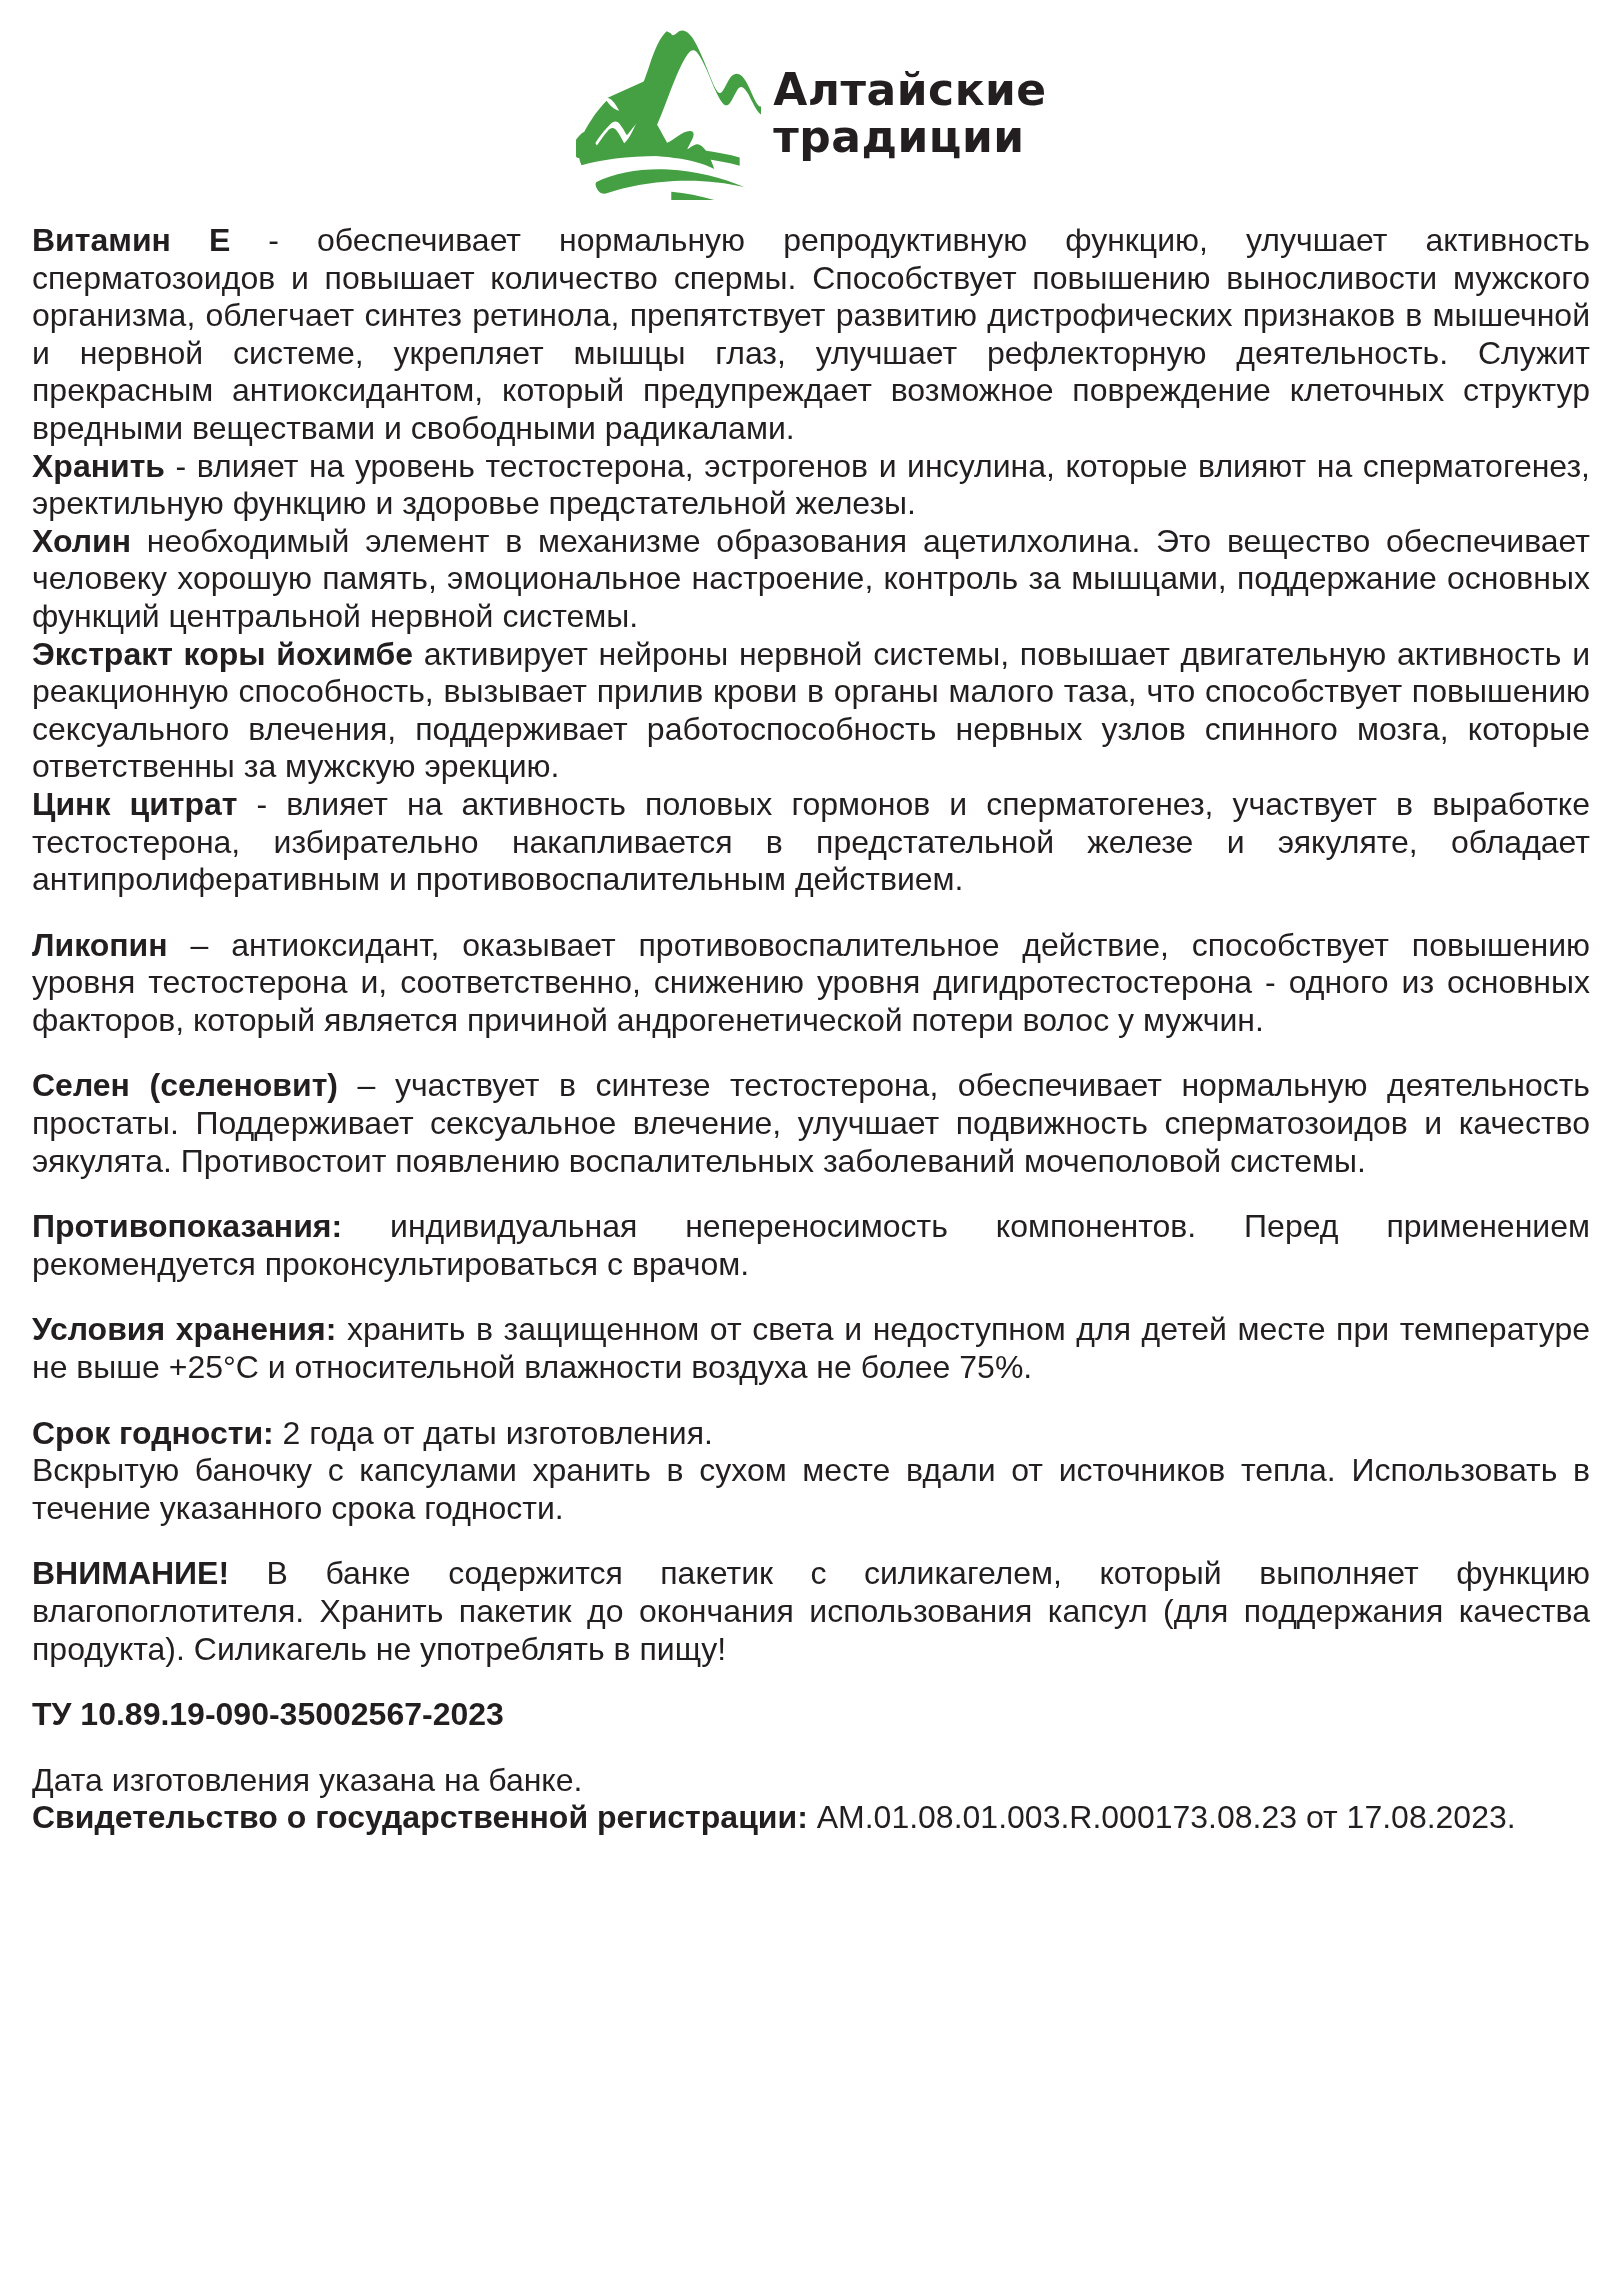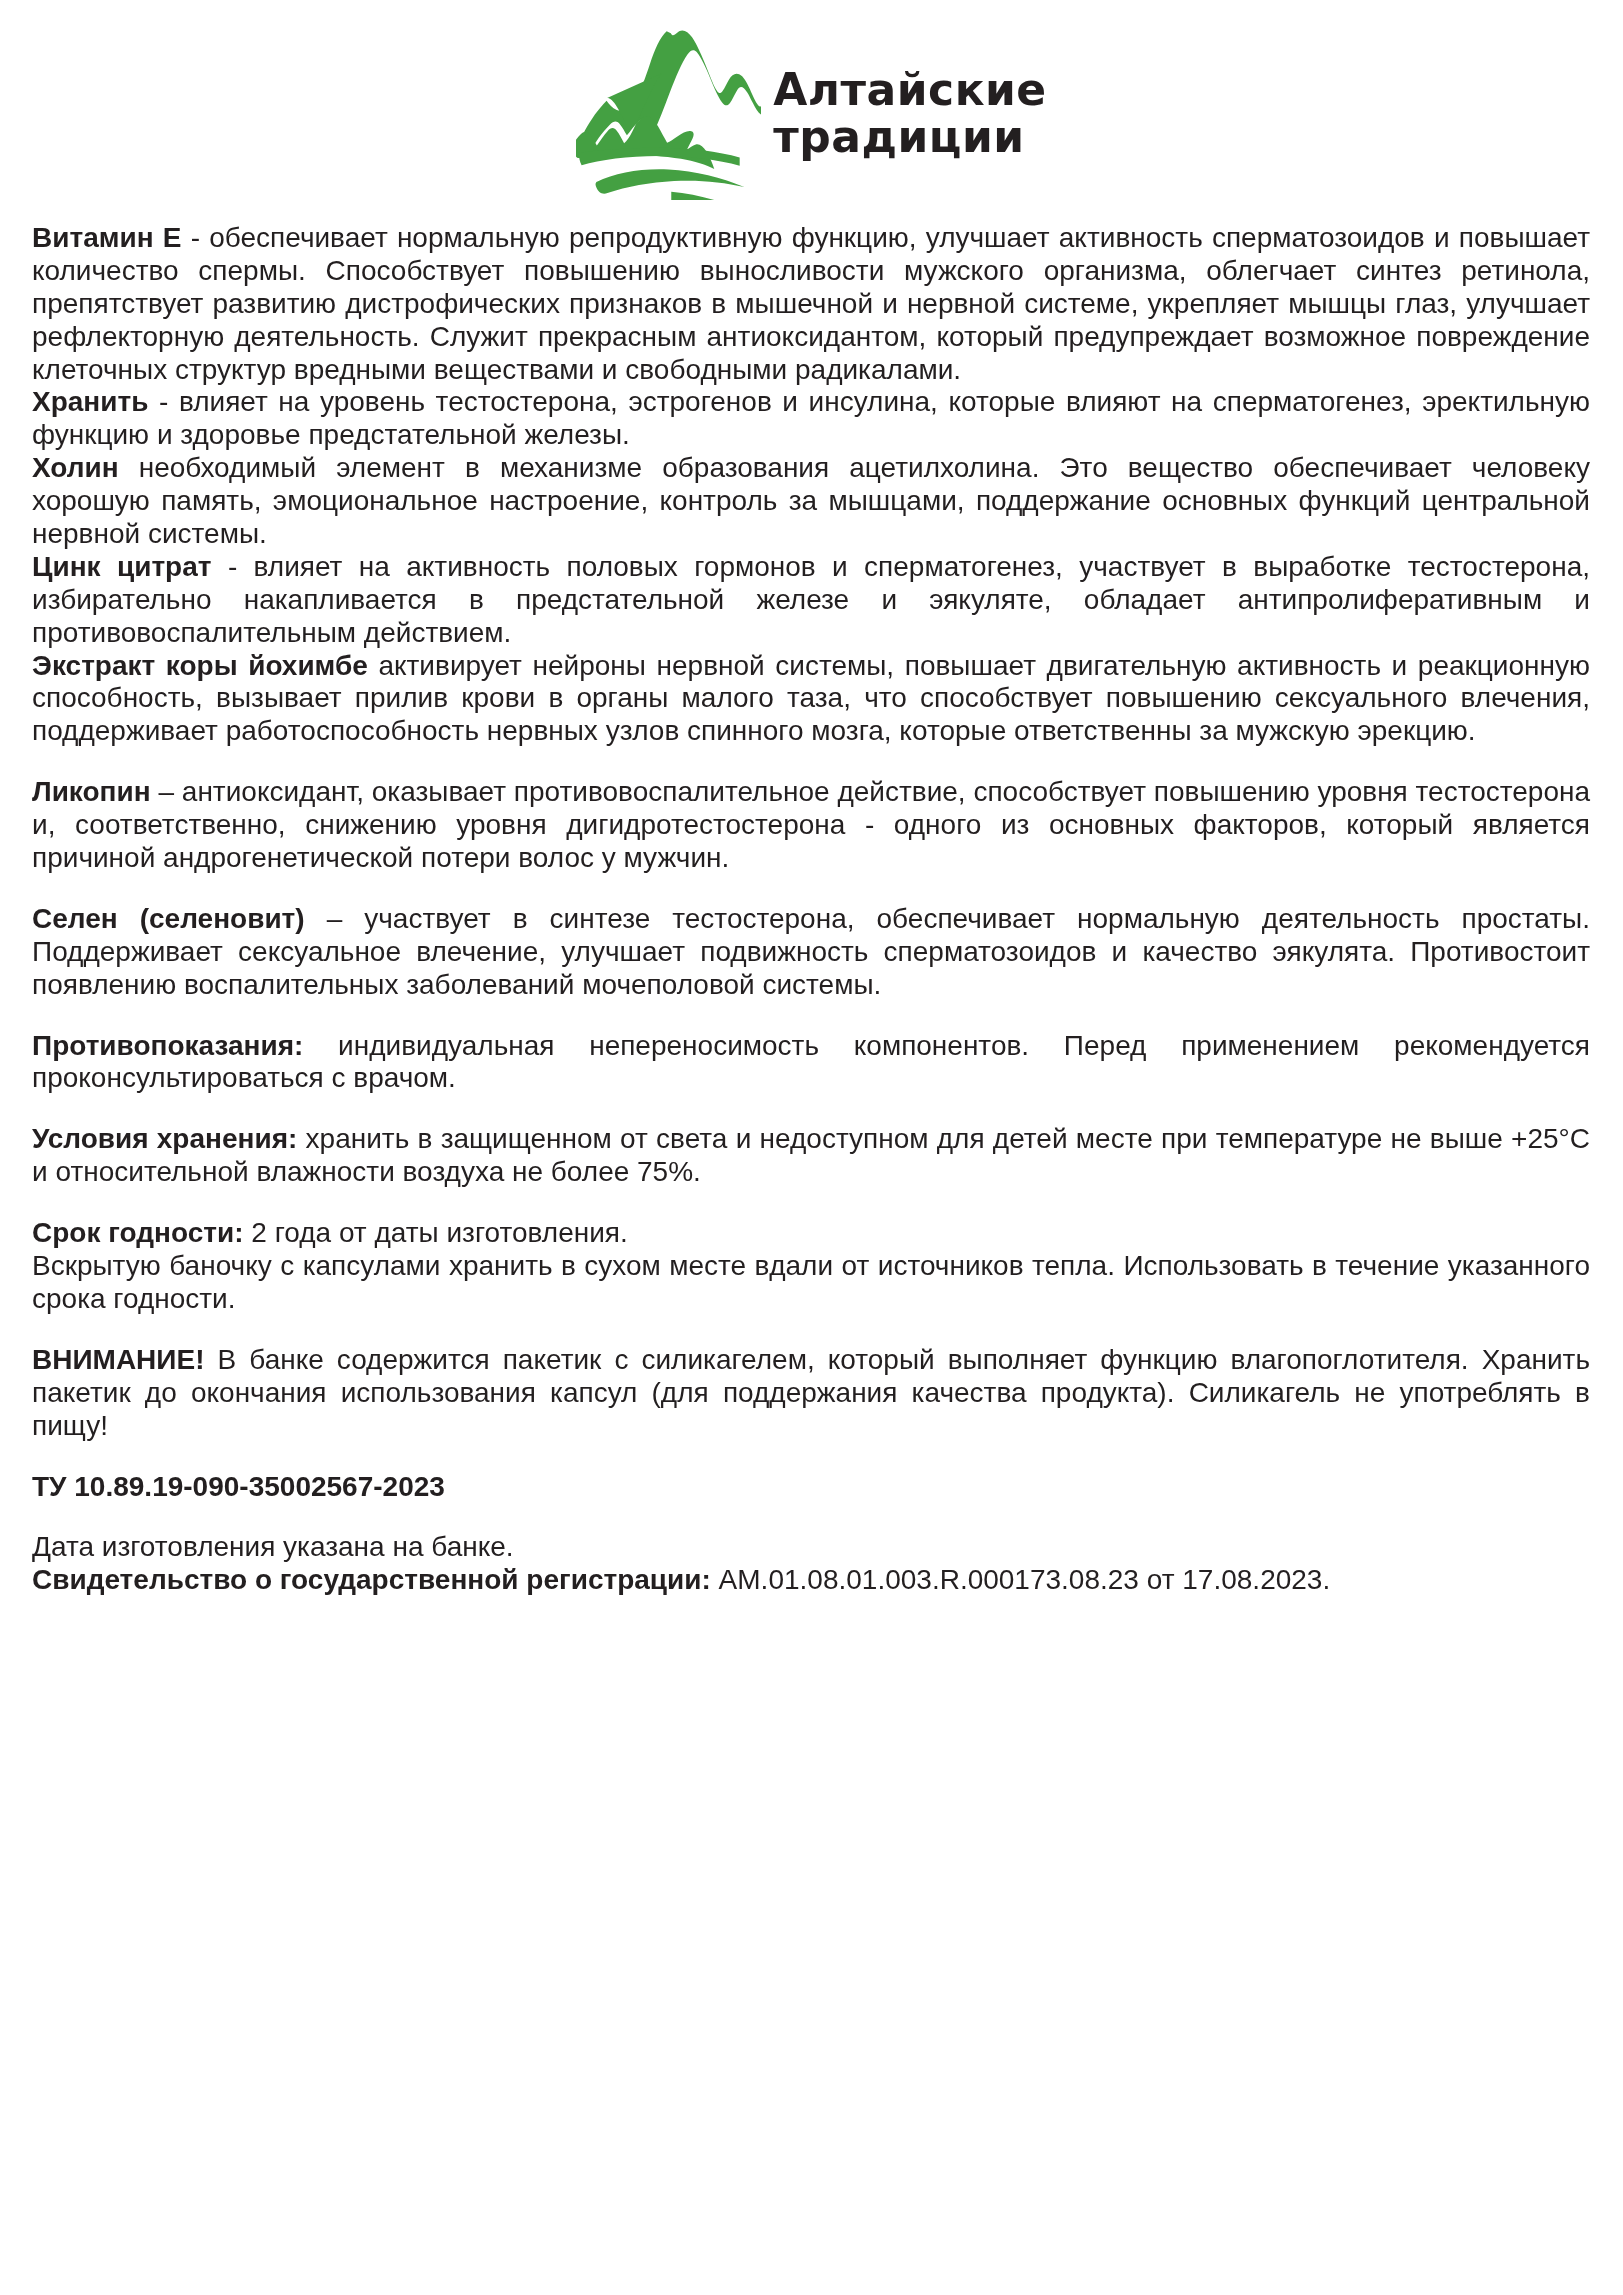--- a/index.html
+++ b/index.html
@@ -55,21 +55,21 @@
   .content {
     position: absolute;
     left: 32px;
     top: 222px;
     width: 1558px;
   }
   p.t {
     margin: 0;
     padding: 0;
     color: #231f20;
-    font-size: 28px;
+    font-size: 32px;
     line-height: 1.175;
     text-align: justify;
     text-justify: inter-word;
     font-stretch: condensed;
     font-family: "Liberation Sans Narrow", "Liberation Sans", "DejaVu Sans", sans-serif;
     -webkit-font-smoothing: antialiased;
   }
   p.t.last-left { text-align: left; }
   b, .b {
     font-weight: 700;
@@ -269,25 +269,25 @@
 
     <p class="t">
       <b>Хранить</b><span> - </span><span>влияет на уровень тестостерона, эстрогенов и инсулина, которые влияют на сперматогенез, эректильную функцию и здоровье предстательной железы.</span>
     </p>
 
     <p class="t">
       <b>Холин</b><span> </span><span>необходимый элемент в механизме образования ацетилхолина. Это вещество обеспечивает человеку хорошую память, эмоциональное настроение, контроль за мышцами, поддержание основных функций центральной нервной системы.</span>
     </p>
 
     <p class="t">
+      <b>Экстракт коры йохимбе</b><span> </span><span>активирует нейроны нервной системы, повышает двигательную активность и реакционную способность, вызывает прилив крови в органы малого таза, что способствует повышению сексуального влечения, поддерживает работоспособность нервных узлов спинного мозга, которые ответственны за мужскую эрекцию.</span>
+    </p>
+
+    <p class="t">
       <b>Цинк цитрат</b><span> - </span><span>влияет на активность половых гормонов и сперматогенез, участвует в выработке тестостерона, избирательно накапливается в предстательной железе и эякуляте, обладает антипролиферативным и противовоспалительным действием.</span>
-    </p>
-
-    <p class="t">
-      <b>Экстракт коры йохимбе</b><span> </span><span>активирует нейроны нервной системы, повышает двигательную активность и реакционную способность, вызывает прилив крови в органы малого таза, что способствует повышению сексуального влечения, поддерживает работоспособность нервных узлов спинного мозга, которые ответственны за мужскую эрекцию.</span>
     </p>
 
     <div class="gap-md"></div>
 
     <p class="t">
       <b>Ликопин</b><span> – </span><span>антиоксидант, оказывает противовоспалительное действие, способствует повышению уровня тестостерона и, соответственно, снижению уровня дигидротестостерона - одного из основных факторов, который является причиной андрогенетической потери волос у мужчин.</span>
     </p>
 
     <div class="gap-md"></div>
 

